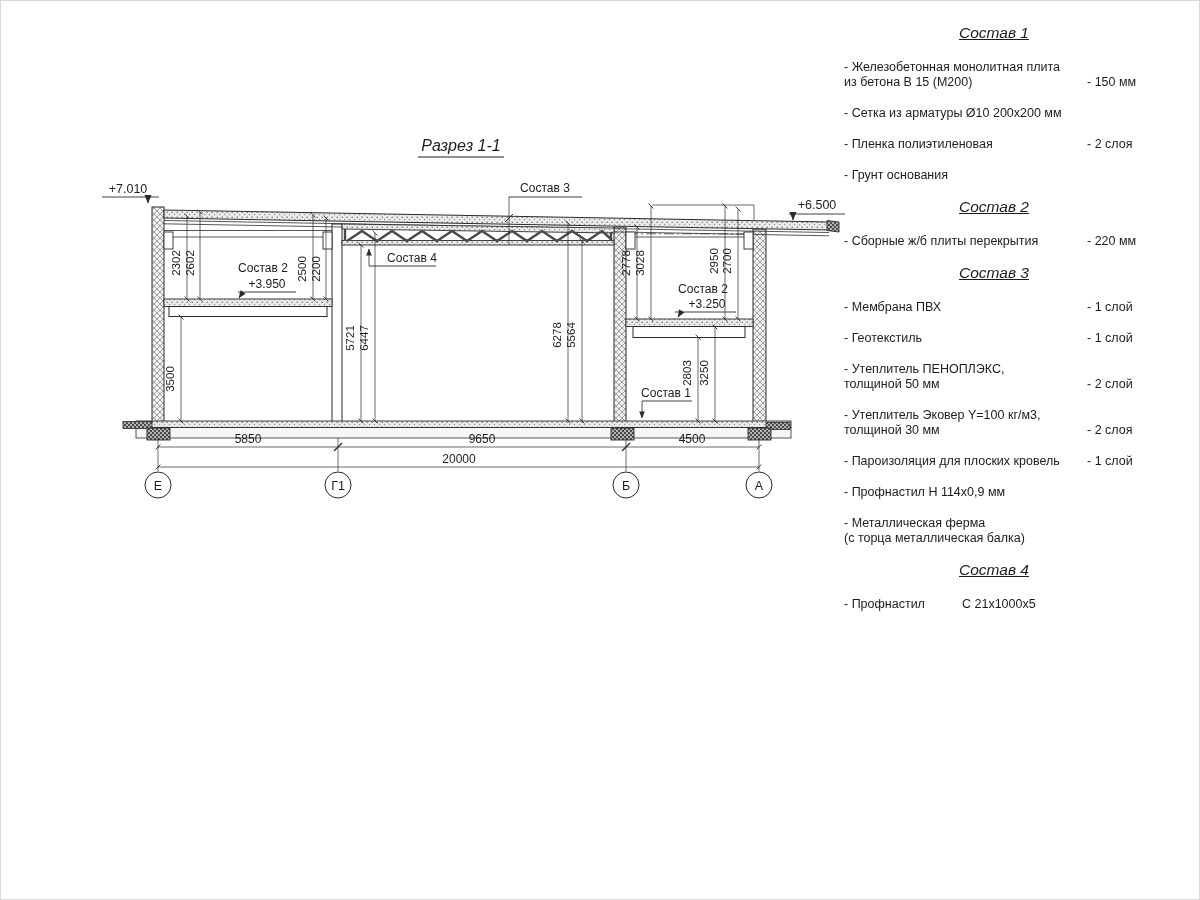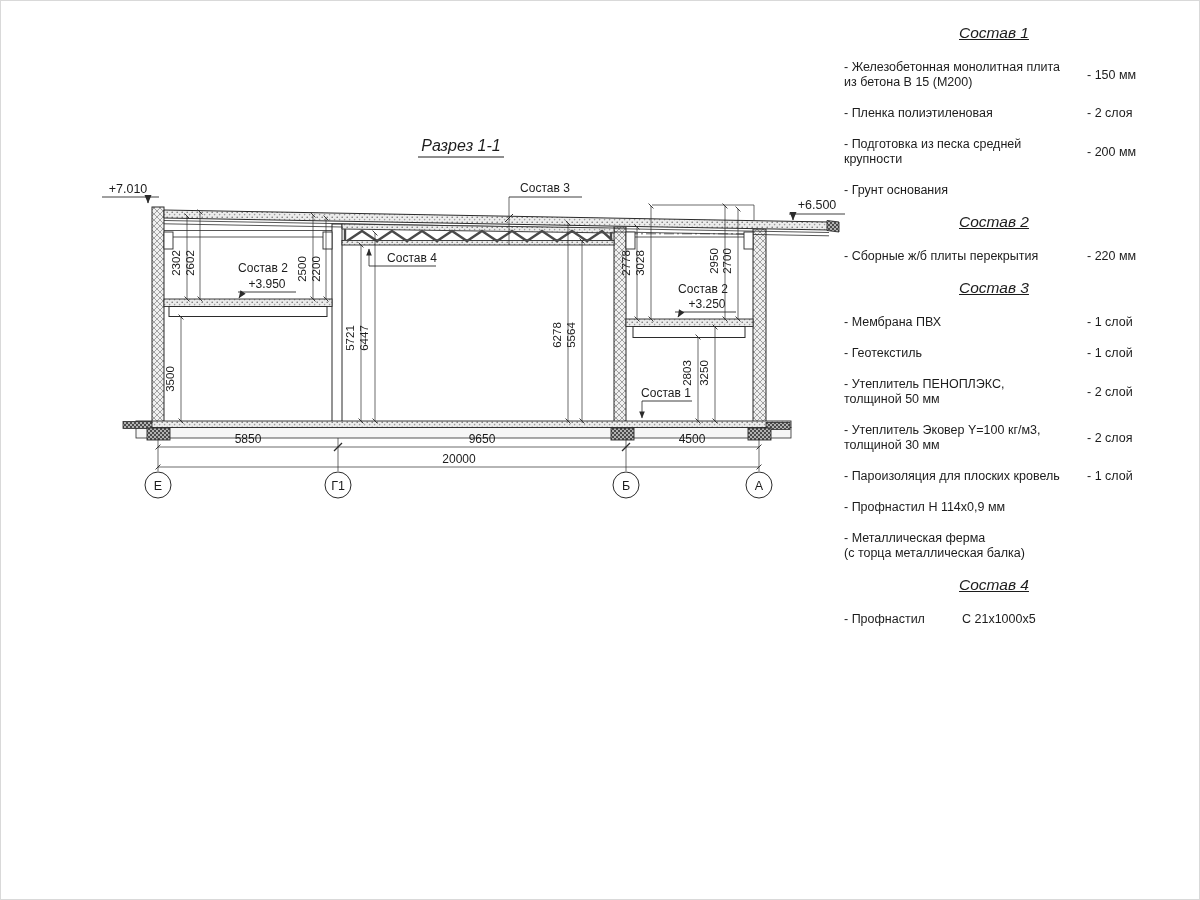--- a/index.html
+++ b/index.html
@@ -5,21 +5,21 @@
   html,body{margin:0;padding:0;background:#fff;}
   .page{position:relative;width:1200px;height:900px;background:#fff;overflow:hidden;
         border:1px solid #d9d9d9;box-sizing:border-box;
         font-family:"Liberation Sans",sans-serif;color:#1c1c1c;}
   .drawing-svg{position:absolute;left:0;top:0;}
   svg text{font-family:"Liberation Sans",sans-serif;fill:#1c1c1c;}
 
   .specs{position:absolute;left:843px;top:14px;width:300px;font-size:12.5px;line-height:15px;}
   .spec-heading{text-align:center;margin:10px 0 20px 0;font-size:15.5px;font-style:italic;}
   .spec-heading span{text-decoration:underline;}
-  .spec-row{display:flex;align-items:center;margin-bottom:16px;}
+  .spec-row{display:flex;align-items:flex-end;margin-bottom:16px;}
   .spec-label{width:243px;white-space:pre-line;}
   .spec-value{white-space:nowrap;}
   .s4 .spec-label{width:118px;}
 </style>
 </head>
 <body>
 
 <div class="page">
 
 <svg class="drawing-svg" width="1200" height="900" viewBox="0 0 1200 900">
@@ -206,27 +206,26 @@
 
 <div class="specs">
 
   <div class="spec-heading"><span>Состав 1</span></div>
   <div class="spec-row">
     <span class="spec-label">- Железобетонная  монолитная плита
 из бетона В 15 (М200)</span>
     <span class="spec-value">- 150 мм</span>
   </div>
   <div class="spec-row">
+    <span class="spec-label">- Сетка из арматуры Ø10 200х200 мм</span>
+    <span class="spec-value"></span>
+  </div>
+  <div class="spec-row">
     <span class="spec-label">- Пленка полиэтиленовая</span>
     <span class="spec-value">-  2 слоя</span>
-  </div>
-  <div class="spec-row">
-    <span class="spec-label">- Подготовка из песка средней
-крупности</span>
-    <span class="spec-value">- 200 мм</span>
   </div>
   <div class="spec-row">
     <span class="spec-label">- Грунт основания</span>
     <span class="spec-value"></span>
   </div>
 
   <div class="spec-heading"><span>Состав 2</span></div>
   <div class="spec-row">
     <span class="spec-label">- Сборные ж/б плиты перекрытия</span>
     <span class="spec-value">- 220 мм</span>

